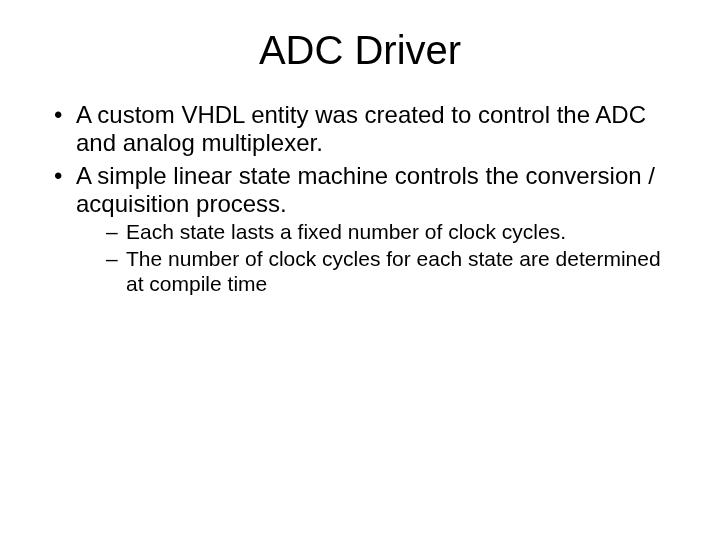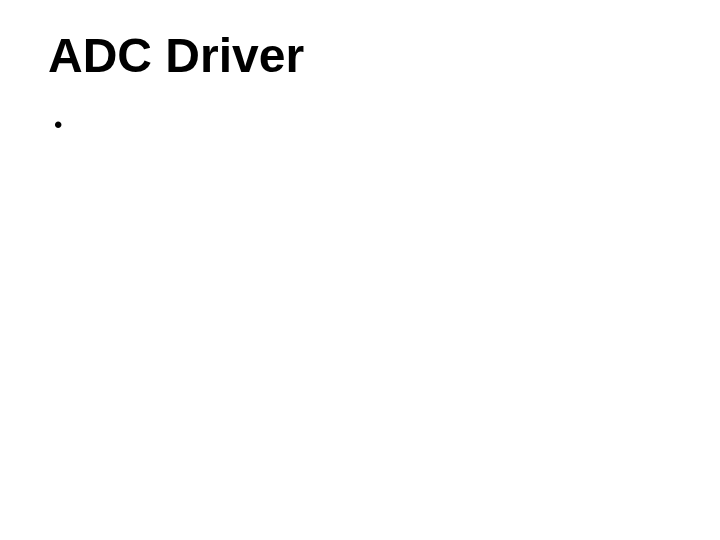--- a/index.html
+++ b/index.html
@@ -11,23 +11,23 @@
     font-family: Arial, Helvetica, sans-serif;
     color: #000000;
   }
   .slide {
     box-sizing: border-box;
     width: 720px;
     height: 540px;
     padding: 20px 48px 0 48px;
   }
   .title {
-    text-align: left;
-    font-size: 48px;
-    font-weight: 700;
+    text-align: center;
+    font-size: 40px;
+    font-weight: 400;
     margin: 8px 0 28px 0;
   }
   ul.top {
     list-style: none;
     margin: 0;
     padding: 0;
     font-size: 24px;
     line-height: 1.18;
   }
   ul.top > li {
@@ -62,15 +62,27 @@
     top: 0;
   }
 </style>
 </head>
 <body>
 
 <div class="slide">
   <div class="title">ADC Driver</div>
   <ul class="top">
     <li>
+      <span>A custom VHDL entity was created to control the ADC and analog multiplexer.</span>
+    </li>
+    <li>
+      <span>A simple linear state machine controls the conversion / acquisition process.</span>
+      <ul class="sub">
+        <li>
+          <span>Each state lasts a fixed number of clock cycles.</span>
+        </li>
+        <li>
+          <span>The number of clock cycles for each state are determined at compile time</span>
+        </li>
+      </ul>
     </li>
   </ul>
 </div>
 
 </body></html>

